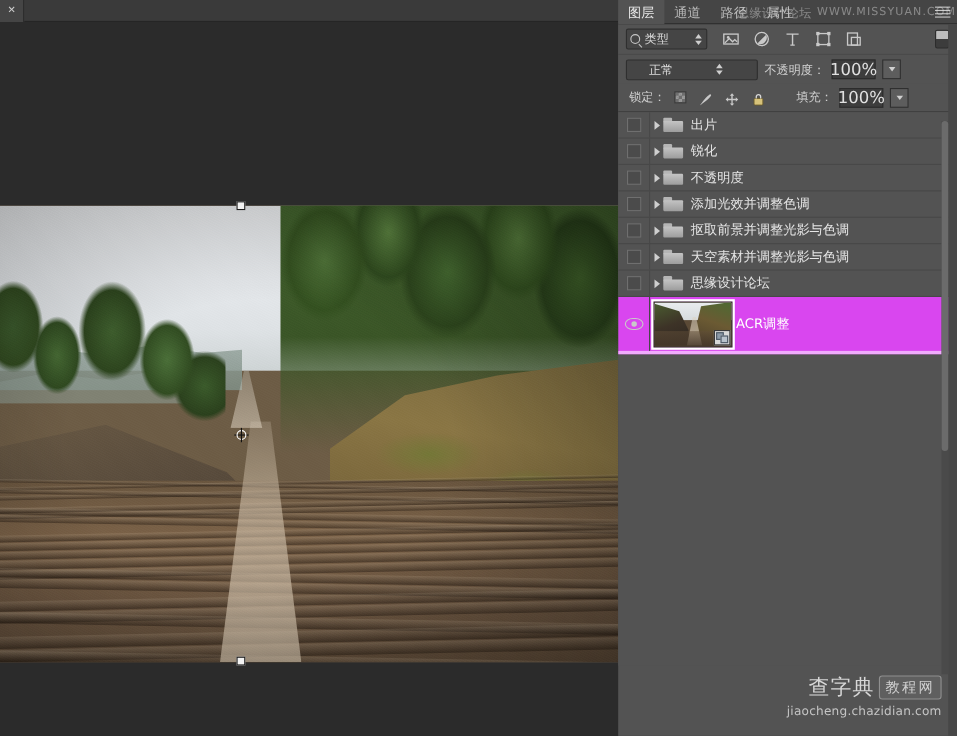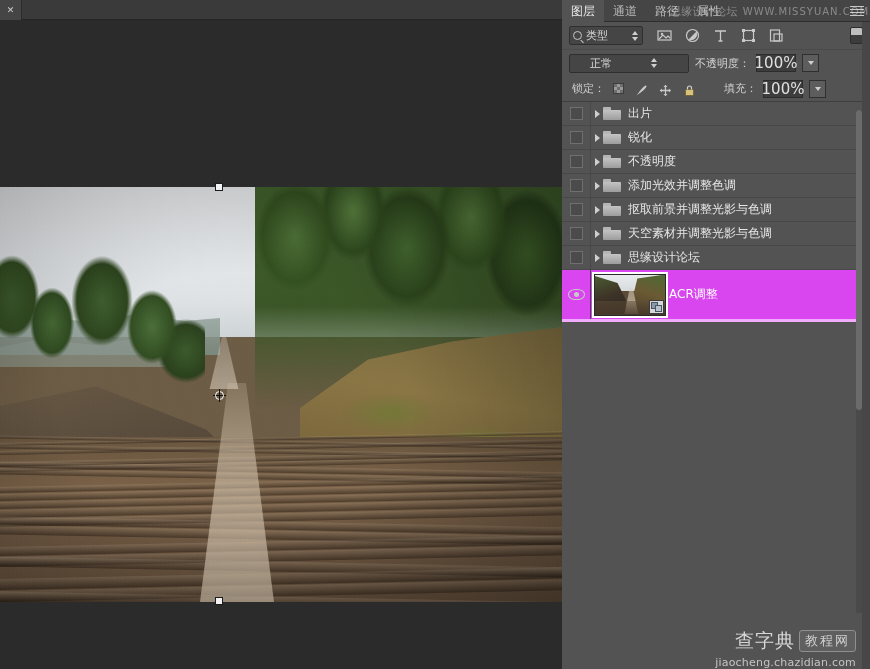--- a/index.html
+++ b/index.html
@@ -175,21 +175,21 @@
   .t-ground { position:absolute; left:0; bottom:0; width:100%; height:34%;
       background:linear-gradient(180deg, rgba(97,78,56,.5), rgba(70,56,42,.9)); }
   .so-badge { position:absolute; right:1px; bottom:1px; width:15px; height:14px; background:#d8d8d8; border:1px solid #3a3a3a; }
   .so-badge .sq1 { position:absolute; left:1px; top:1px; width:7px; height:7px; background:#8c9aa8; border:1px solid #4a5663; }
   .so-badge .sq2 { position:absolute; right:1px; bottom:1px; width:7px; height:7px; background:#b8c2cc; border:1px solid #4a5663; }
 
   #panel-scroll-track { position:absolute; right:8px; top:110px; width:6px; height:503px; background:#4a4a4a; }
   #panel-scroll-thumb { position:absolute; right:8px; top:110px; width:6px; height:300px; background:#6b6b6b; border-radius:3px; }
   #panel-right-edge { position:absolute; right:0; top:22px; width:8px; height:647px; background:#474747; }
 
-  #watermark-bottom { position:absolute; right:14px; bottom:0; text-align:left; pointer-events:none; }
+  #watermark-bottom { position:absolute; right:14px; bottom:16px; text-align:left; pointer-events:none; }
   #wm-b-row { display:flex; align-items:center; gap:4px; justify-content:flex-end; }
   #wm-b-main { font-size:19px; color:#d7d7d7; letter-spacing:1px; }
   #wm-b-badge { font-size:13px; color:#cfcfcf; border:1px solid #8f8f8f; border-radius:3px; padding:1px 5px; background:rgba(255,255,255,.07); letter-spacing:2px; }
   #wm-b-url { font-size:11px; color:#c4c4c4; margin-top:2px; letter-spacing:.2px; }
 </style>
 </head>
 <body>
 
 <div id="app">
 

